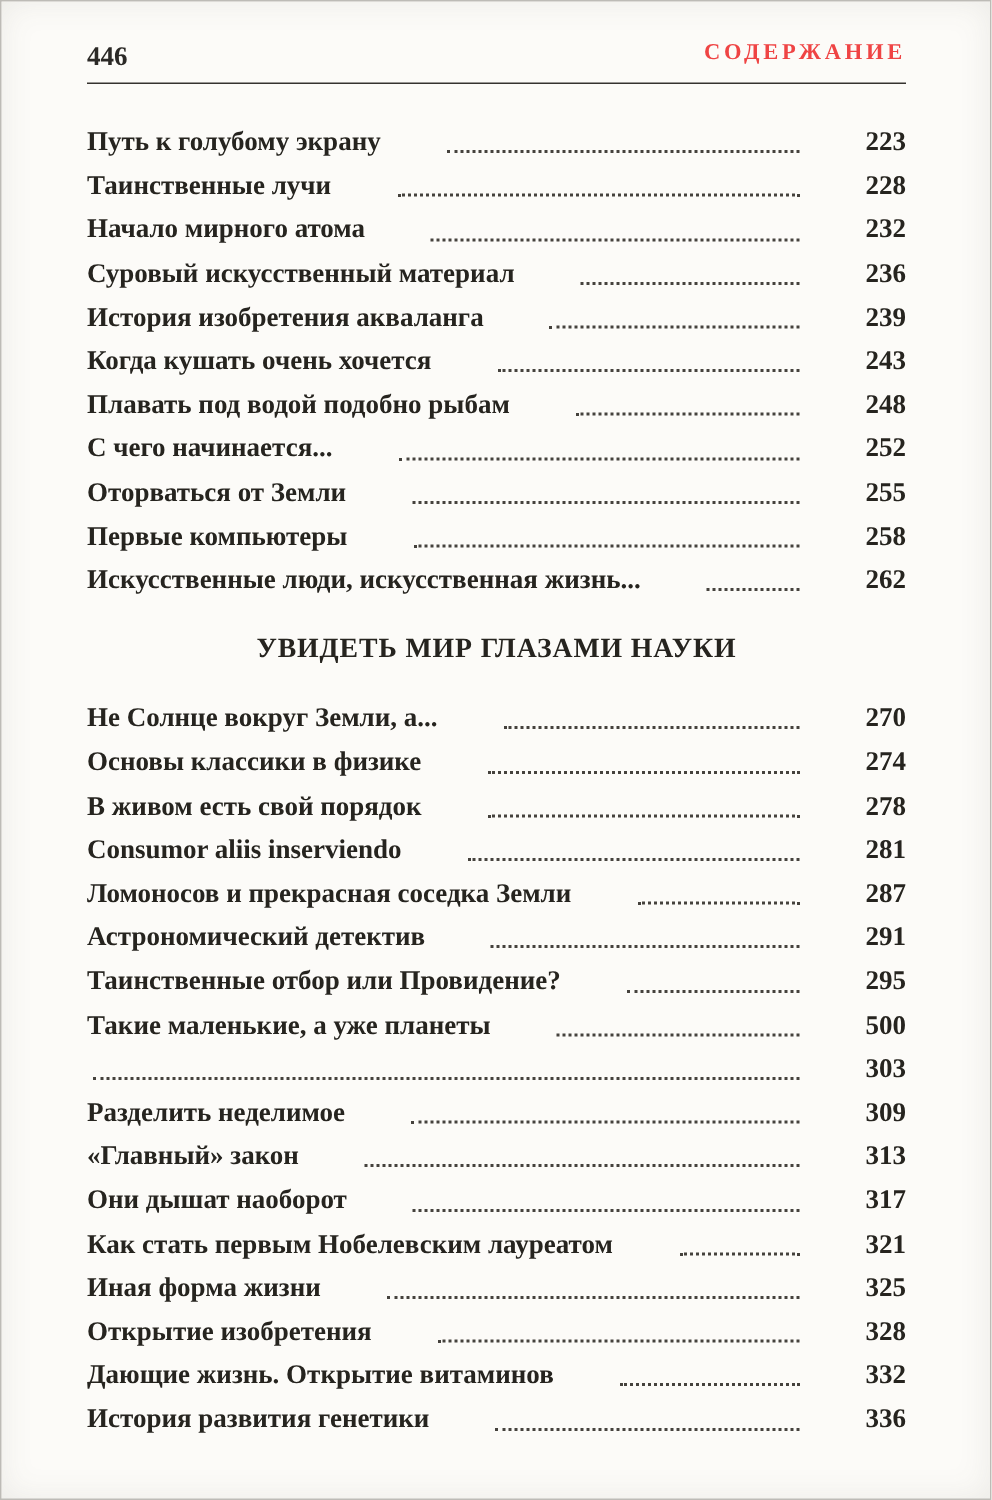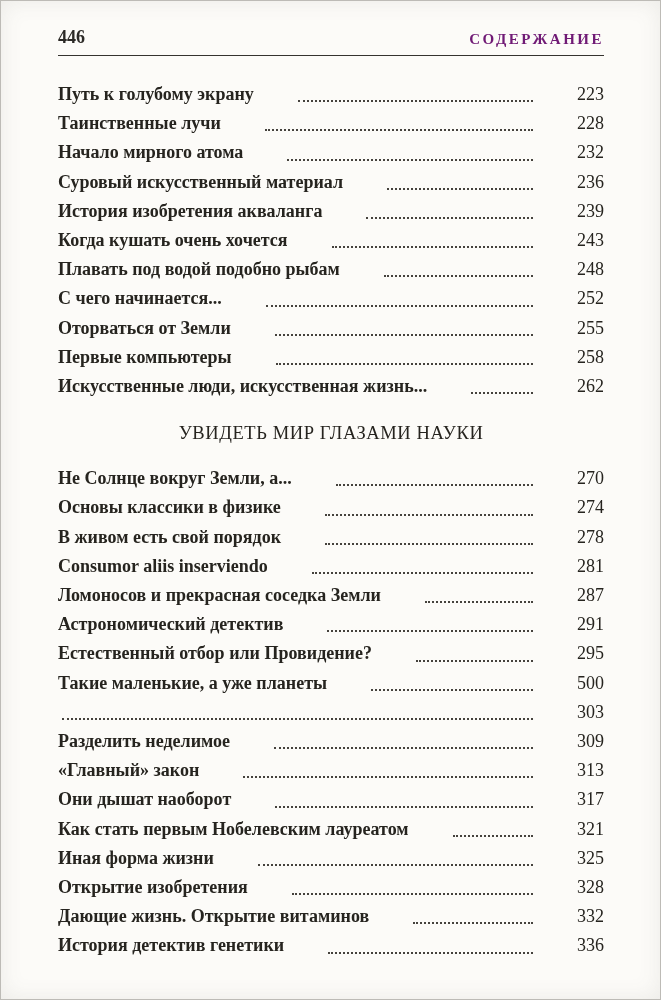--- a/index.html
+++ b/index.html
@@ -19,32 +19,32 @@
     font-family: "Liberation Serif", "DejaVu Serif", serif;
     color: #23211e;
     overflow: hidden;
   }
   .content {
     padding: 26px 56px 0 57px;
   }
   .running-head {
     display: flex;
     justify-content: space-between;
-    align-items: flex-end;
+    align-items: flex-start;
   }
   .page-number {
     font-size: 18px;
     font-weight: 700;
     color: #2b2926;
   }
   .header-title {
     font-size: 15px;
     font-weight: 700;
     letter-spacing: 2.5px;
-    color: #701a75;
+    color: #ef4444;
   }
   .head-rule {
     border: none;
     border-top: 1.6px solid #35332f;
     margin: 7px 0 0 0;
   }
   .toc {
     margin-top: 24px;
   }
   .toc-entry {
@@ -62,26 +62,26 @@
   .toc-entry .leader {
     flex: 1 1 auto;
     min-width: 14px;
     margin: 0 4px;
     align-self: flex-end;
     border-bottom: 2.2px dotted #45423d;
     margin-bottom: 7px;
   }
   .toc-entry .pagenum {
     white-space: nowrap;
-    font-weight: 400;
+    font-weight: 700;
   }
   .section-heading {
     text-align: center;
     font-size: 18.5px;
-    font-weight: 400;
+    font-weight: 700;
     letter-spacing: 0.6px;
     color: #26241f;
     margin: 18px 0 16px 0;
     line-height: 29px;
   }
 </style>
 </head>
 <body>
 
 <div class="page">
@@ -174,21 +174,21 @@
           <span class="title">Ломоносов и прекрасная соседка Земли</span>
           <span class="leader"></span>
           <span class="pagenum">287</span>
         </div>
         <div class="toc-entry">
           <span class="title">Астрономический детектив</span>
           <span class="leader"></span>
           <span class="pagenum">291</span>
         </div>
         <div class="toc-entry">
-          <span class="title">Естественный отбор или Провидение?</span>
+          <span class="title">Таинственные отбор или Провидение?</span>
           <span class="leader"></span>
           <span class="pagenum">295</span>
         </div>
         <div class="toc-entry">
           <span class="title">Такие маленькие, а уже планеты</span>
           <span class="leader"></span>
           <span class="pagenum">500</span>
         </div>
         <div class="toc-entry">
           <span class="leader"></span>
@@ -223,20 +223,20 @@
           <span class="title">Открытие изобретения</span>
           <span class="leader"></span>
           <span class="pagenum">328</span>
         </div>
         <div class="toc-entry">
           <span class="title">Дающие жизнь. Открытие витаминов</span>
           <span class="leader"></span>
           <span class="pagenum">332</span>
         </div>
         <div class="toc-entry">
-          <span class="title">История детектив генетики</span>
+          <span class="title">История развития генетики</span>
           <span class="leader"></span>
           <span class="pagenum">336</span>
         </div>
       </div>
 
   </div>
 </div>
 
 </body></html>

